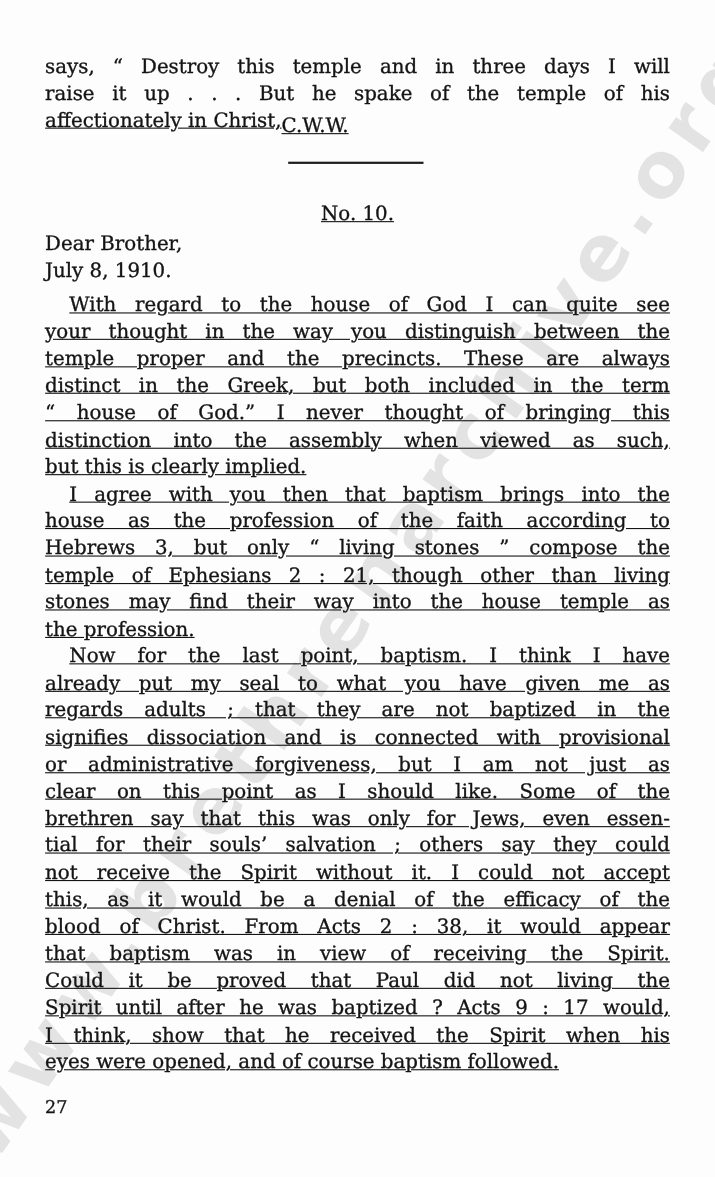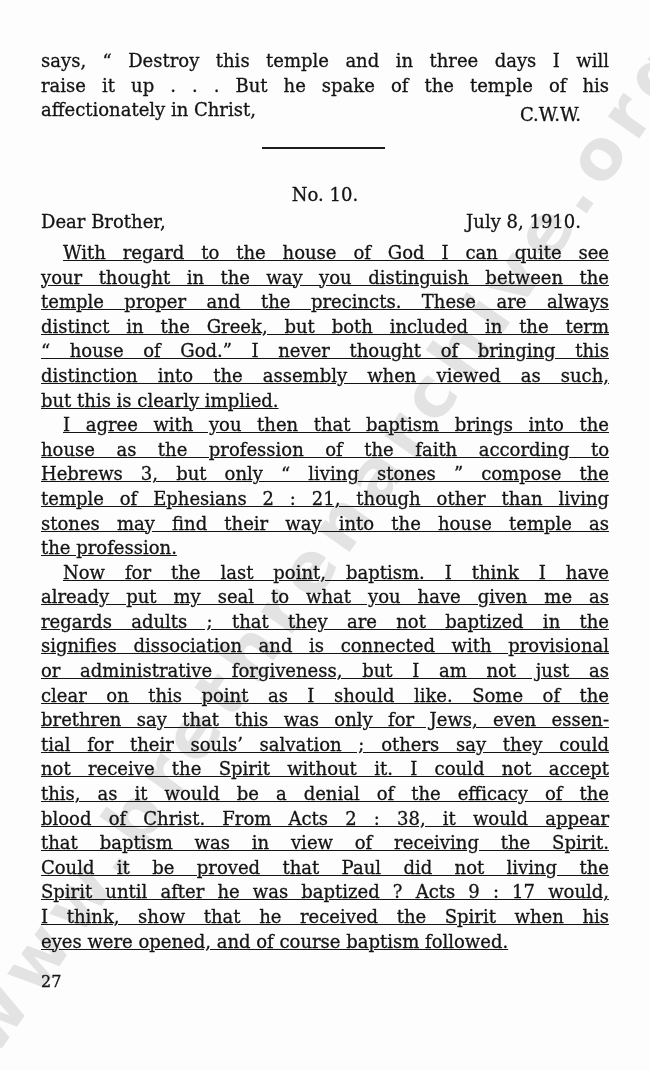--- a/index.html
+++ b/index.html
@@ -42,39 +42,42 @@
   .line {
     text-align: justify;
     text-align-last: justify;
     text-justify: inter-word;
     white-space: normal;
   }
   .line.indent { text-indent: 22px; }
   .line.last-left { text-align: left; text-align-last: left; }
   .closing-row {
     display: flex;
-    justify-content: space-between;
+    justify-content: flex-start;
     padding-right: 28px;
+    text-decoration: underline;
   }
   .closing-row .sig { position: relative; top: 5px; }
   .divider {
     width: 123px;
     height: 2px;
     background: #1c1c1c;
     margin: 24px 0 0 221px;
   }
   .heading {
     margin-top: 34px;
     text-align: center;
+    text-decoration: underline;
   }
   .salutation-row {
     margin-top: 3px;
     display: flex;
-    justify-content: space-between;
+    justify-content: flex-start;
     padding-right: 28px;
+    flex-direction: column;
   }
   .para { margin: 0; text-decoration: underline; }
   .para.first { margin-top: 6px; }
   .page-number {
     margin-top: 16px;
     font-size: 16px;
   }
 </style>
 </head>
 <body>

